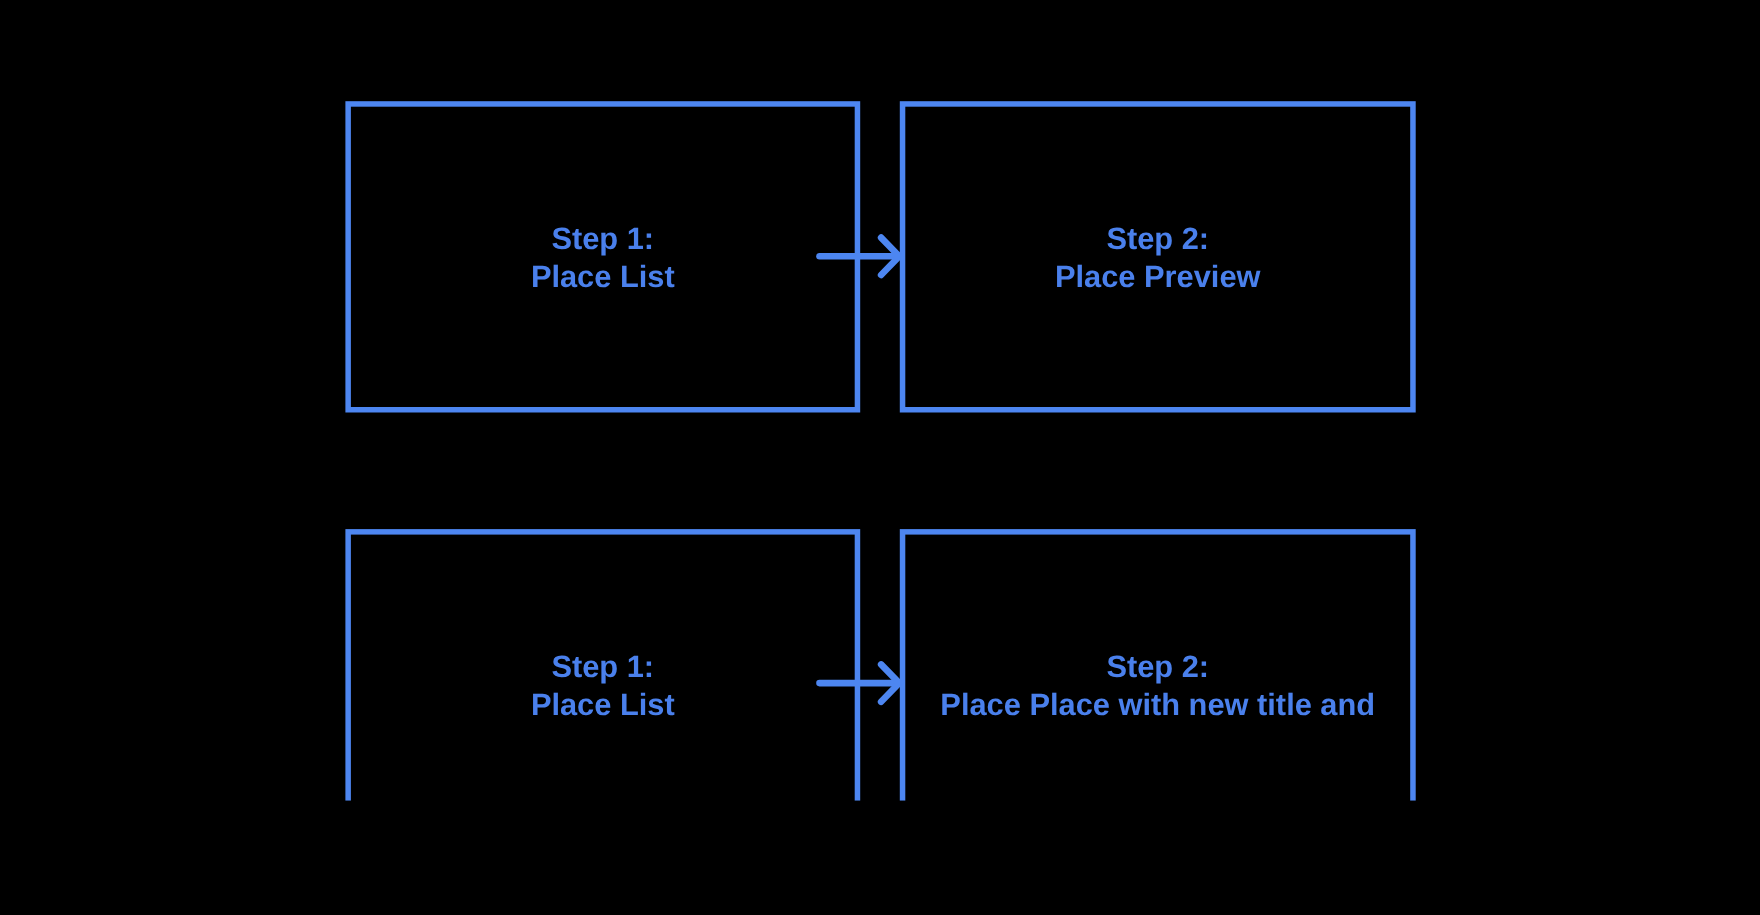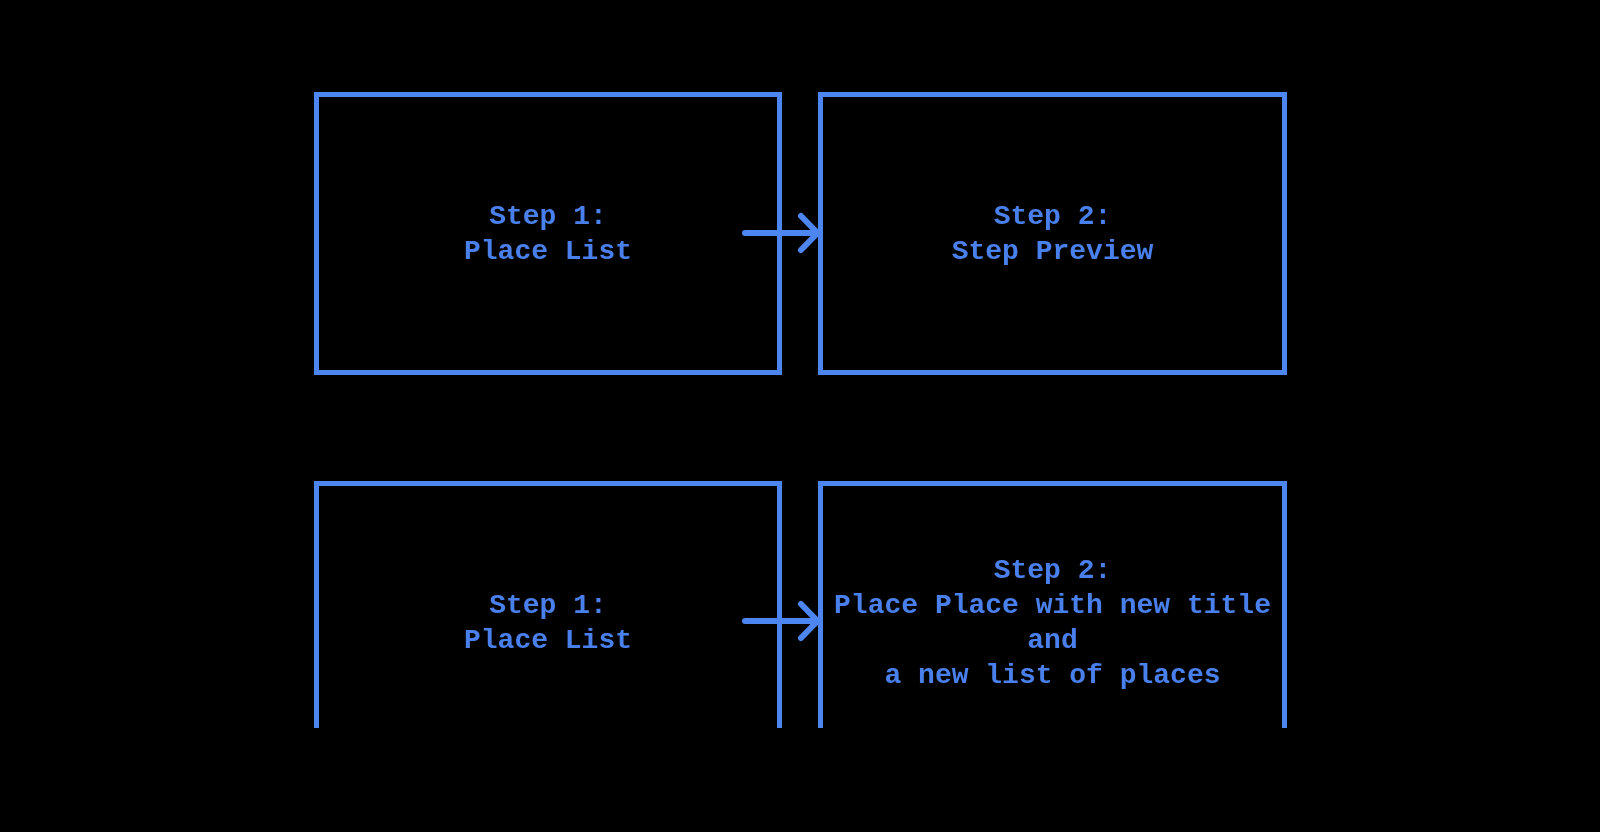--- a/index.html
+++ b/index.html
@@ -6,21 +6,21 @@
     margin: 0;
     padding: 0;
     background: #000000;
   }
   .canvas {
     position: relative;
     width: 1600px;
     height: 728px;
     background: var(--bg, #000000);
     overflow: hidden;
-    font-family: Liberation Mono, monospace;
+    font-family: Liberation Sans, sans-serif;
   }
   .flow-box {
     position: absolute;
     box-sizing: border-box;
     border: 5px solid var(--stroke, #4d86f1);
     display: flex;
     align-items: center;
     justify-content: center;
     text-align: center;
     color: var(--text, #4a80ec);
@@ -49,41 +49,40 @@
   <div class="flow-box" style="left:314px; top:92px; width:468px; height:283px;">
     <div>
       <div>Step 1:</div>
       <div>Place List</div>
     </div>
   </div>
 
   <div class="flow-box" style="left:818px; top:92px; width:469px; height:283px;">
     <div>
       <div>Step 2:</div>
-      <div>Step Preview</div>
+      <div>Place Preview</div>
     </div>
   </div>
 
   <svg class="arrow-svg" style="left:742px; top:205px;" width="80" height="56" viewBox="0 0 80 56" aria-hidden="true">
     <line x1="3" y1="28" x2="75" y2="28"></line>
     <polyline points="59,11 75.5,28 59,45"></polyline>
   </svg>
 
   <div class="flow-box" style="left:314px; top:481px; width:468px; height:283px;">
     <div>
       <div>Step 1:</div>
       <div>Place List</div>
     </div>
   </div>
 
   <div class="flow-box" style="left:818px; top:481px; width:469px; height:283px;">
     <div>
       <div>Step 2:</div>
       <div>Place Place with new title and</div>
-      <div>a new list of places</div>
     </div>
   </div>
 
   <svg class="arrow-svg" style="left:742px; top:593px;" width="80" height="56" viewBox="0 0 80 56" aria-hidden="true">
     <line x1="3" y1="28" x2="75" y2="28"></line>
     <polyline points="59,11 75.5,28 59,45"></polyline>
   </svg>
 
 </div>
 

